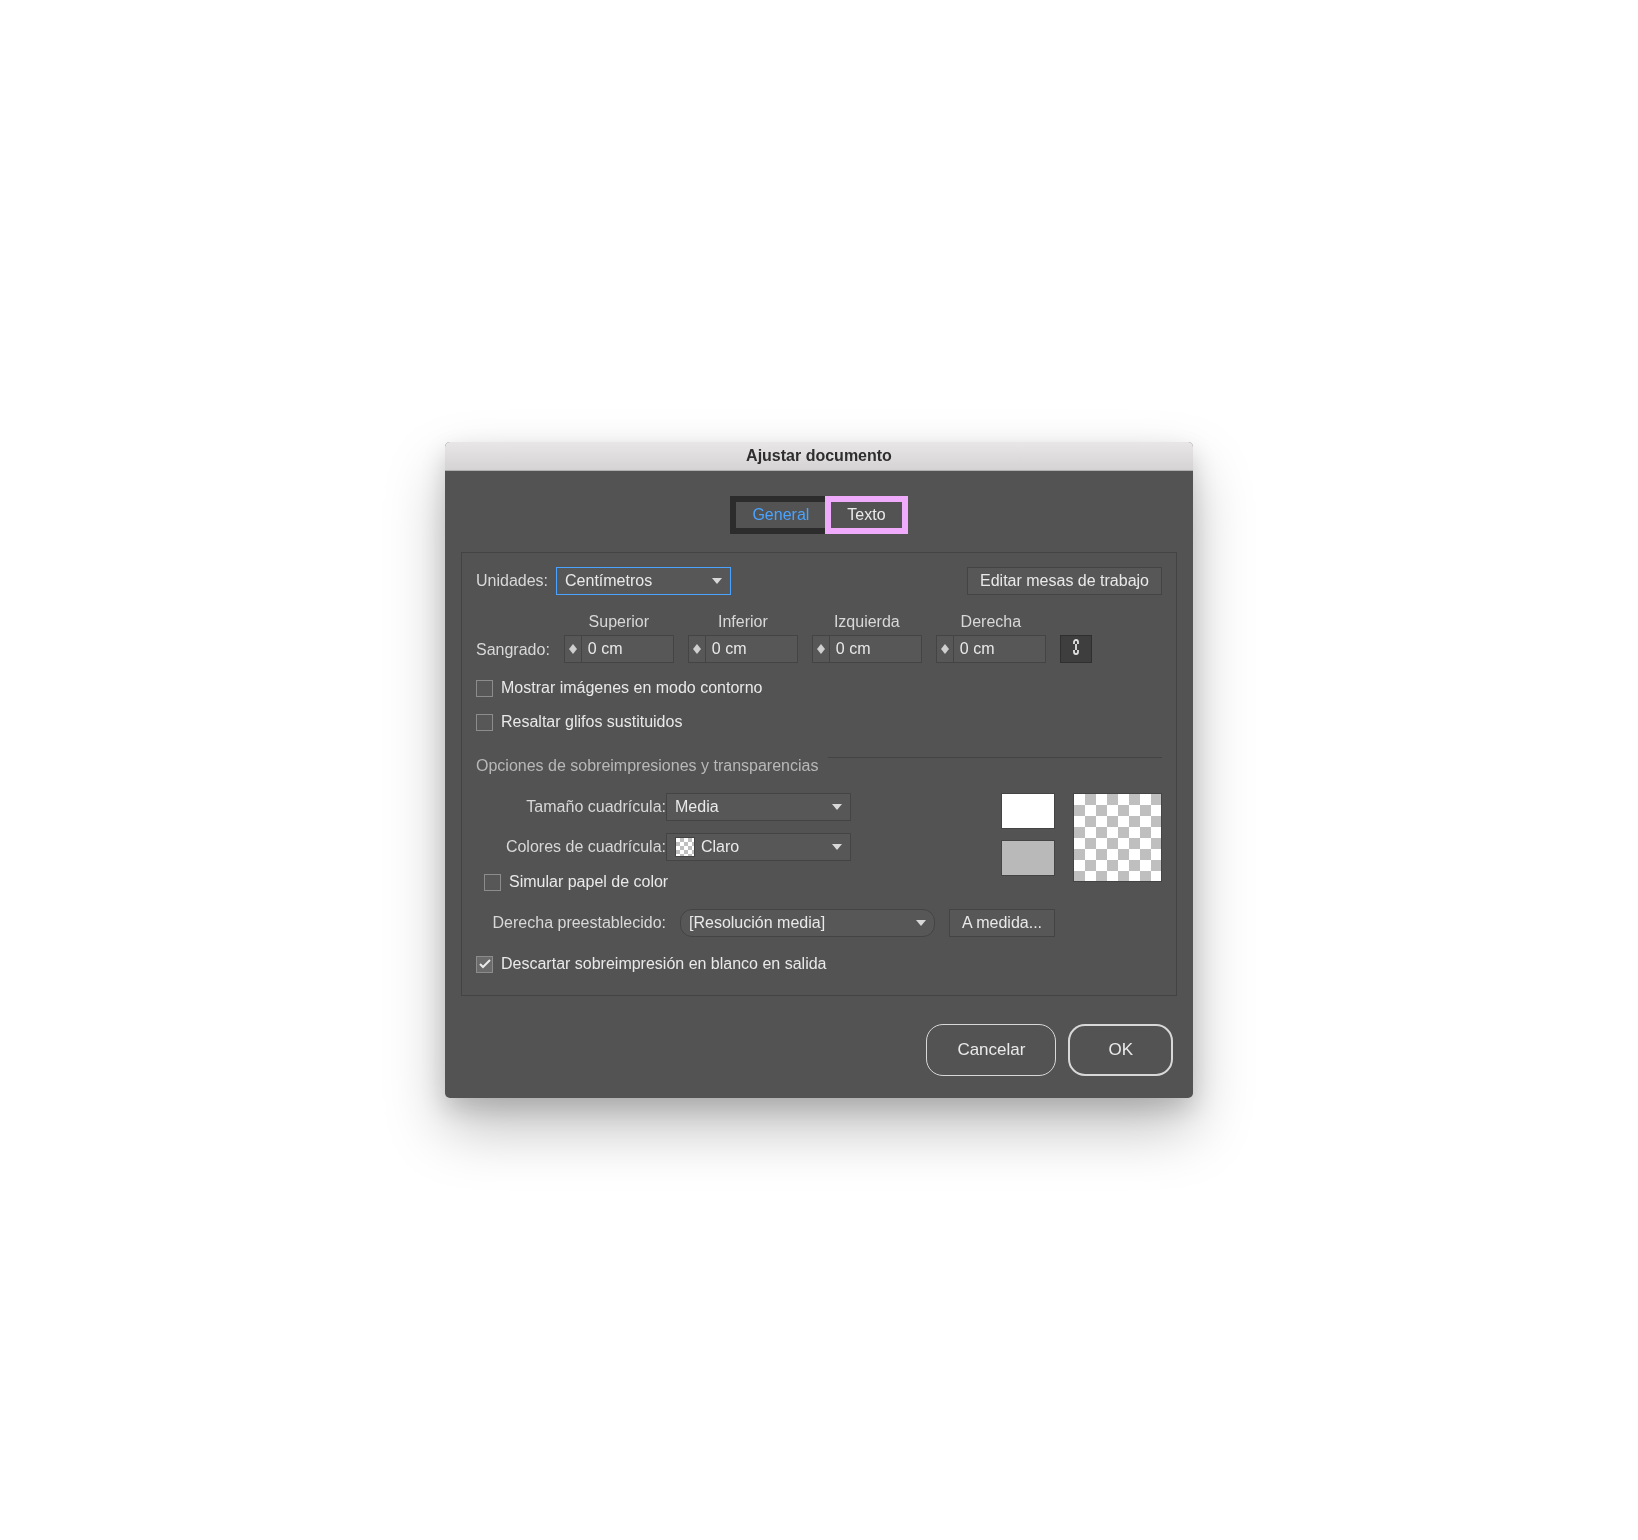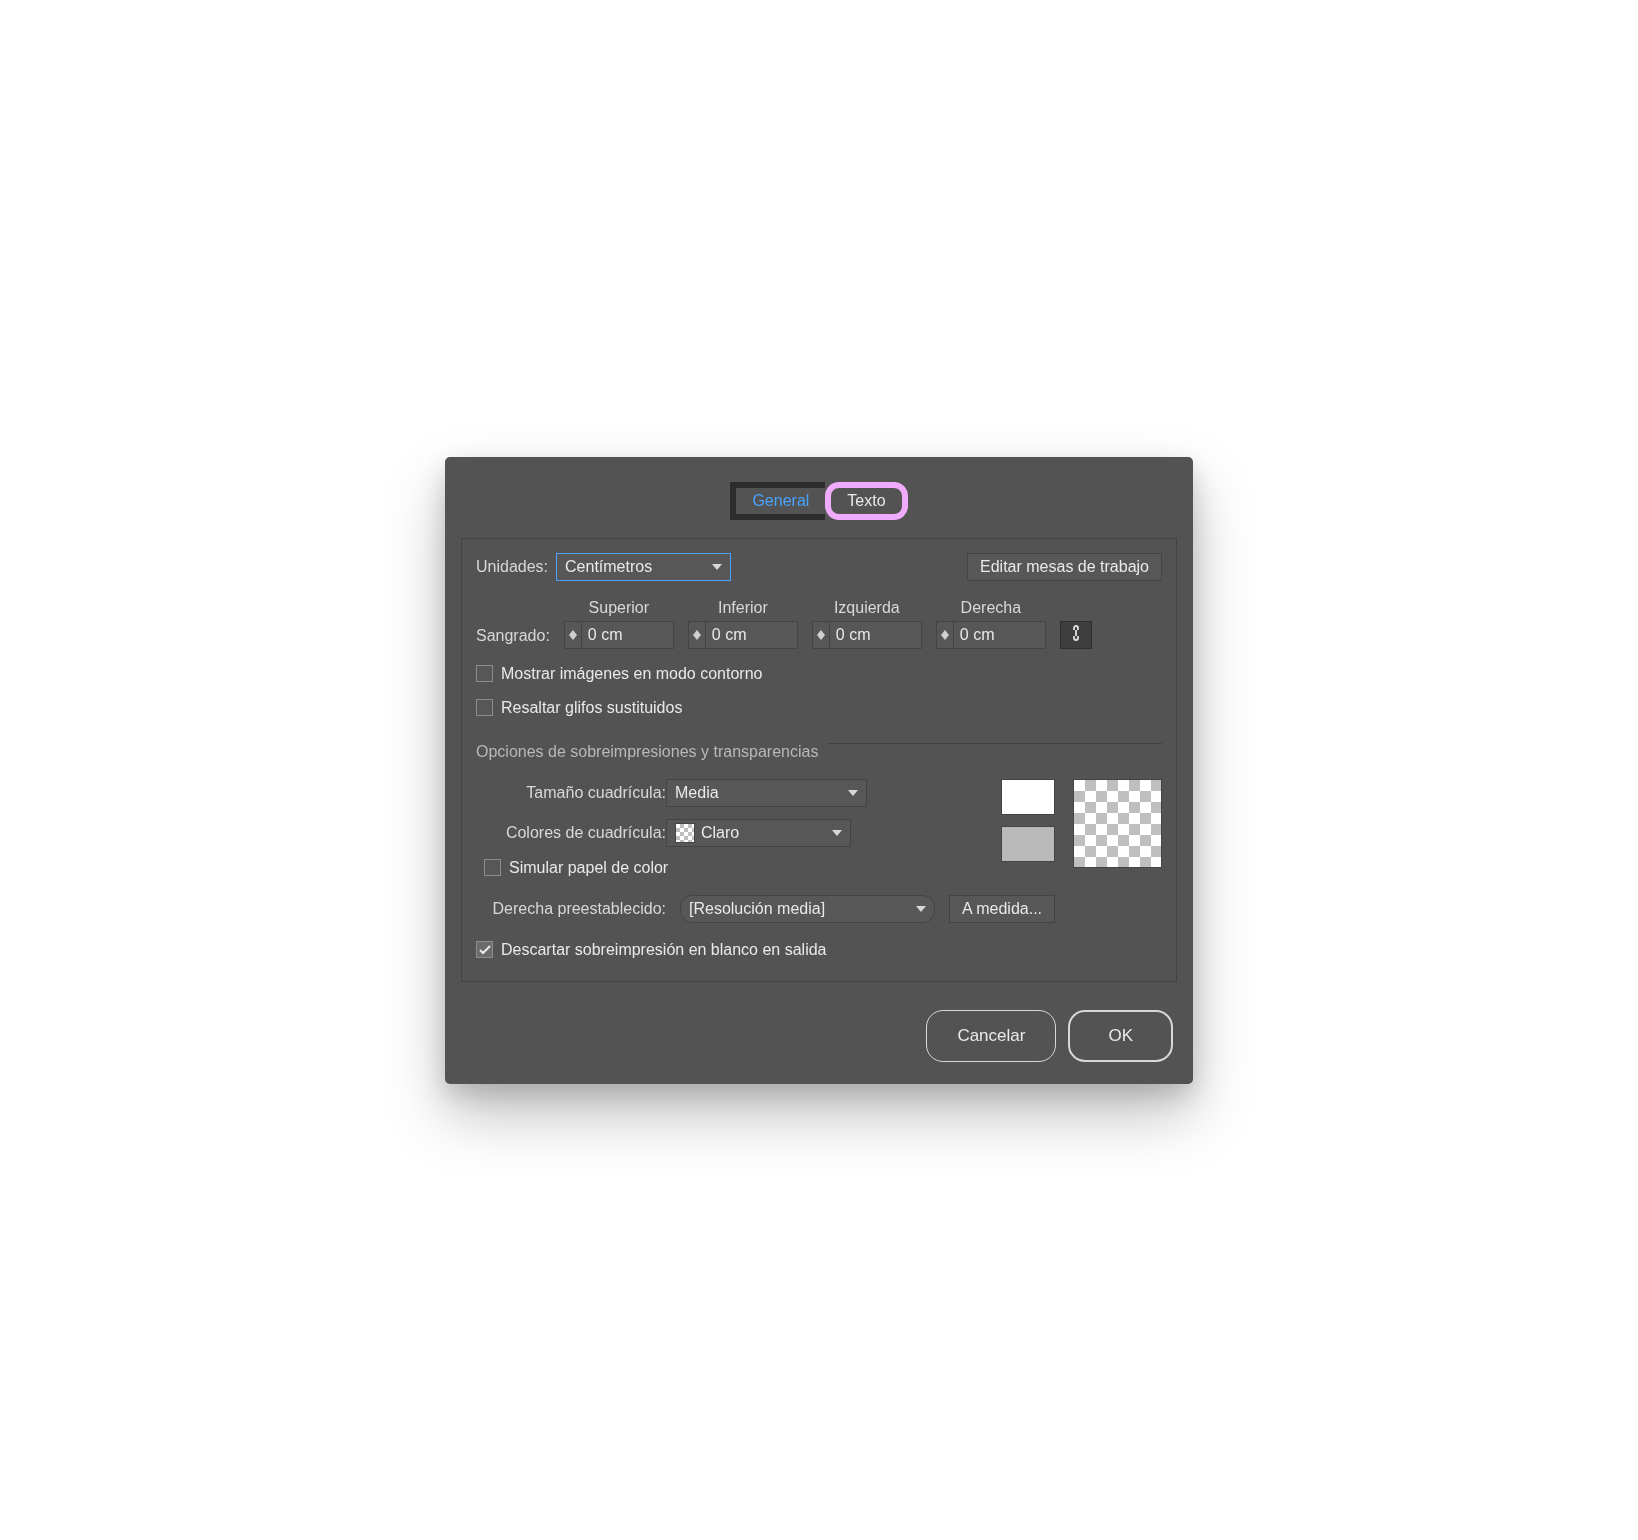--- a/index.html
+++ b/index.html
@@ -44,21 +44,21 @@
     background: #535353;
     border: 6px solid #f0abfc;
     padding: 4px 16px;
     cursor: pointer;
     font-size: 16px;
   }
   .tab.active {
     color: #4aa3ff;
     border-color: #2c2c2c;
   }
-  .tab:not(.active) { color: #eaeaea; border-radius: 14px; }
+  .tab:not(.active) { color: #eaeaea; }
   .tab:first-child { border-right: none; }
 
   
   .group {
     border: 1px solid #434343;
     margin-bottom: 0px;
     padding: 14px 14px 22px 14px;
     position: relative;
   }
   .row { display: flex; align-items: center; }
@@ -187,20 +187,21 @@
     display:inline-flex; align-items:center; justify-content:center;
   }
   .pill-btn.primary { border-width:2px; padding:0 38px; font-weight:500; }
   .grid-rows > .row { margin-bottom:12px; }
   .grid-rows .label{ min-width:190px; text-align:right; }
 </style>
 </head>
 <body>
 
 <div class="window">
+  <div class="titlebar">Ajustar documento</div>
   <div class="content">
 
     <div class="tabs">
       <div class="tab active">General</div>
       <div class="tab">Texto</div>
     </div>
 
     <div class="group">
 
       <div class="row" style="justify-content:space-between; margin-bottom:18px;">
@@ -303,21 +304,21 @@
 
       <div class="section-head">
         <span class="txt">Opciones de sobreimpresiones y transparencias</span>
         <span class="line"></span>
       </div>
 
       <div class="row" style="align-items:flex-start;">
         <div class="grid-rows" style="flex:1;">
           <div class="row">
             <span class="label">Tamaño cuadrícula:</span>
-            <div class="select noblue" style="width:201px;">
+            <div class="select noblue" style="width:185px;">
               <span>Media</span>
               <span class="chev">
                   <svg width="10" height="6">
                     <path d="M0 0 L5 6 L10 0 Z" fill="#d8d8d8"></path>
                   </svg>
                 </span>
             </div>
           </div>
           <div class="row">
             <span class="label">Colores de cuadrícula:</span>

